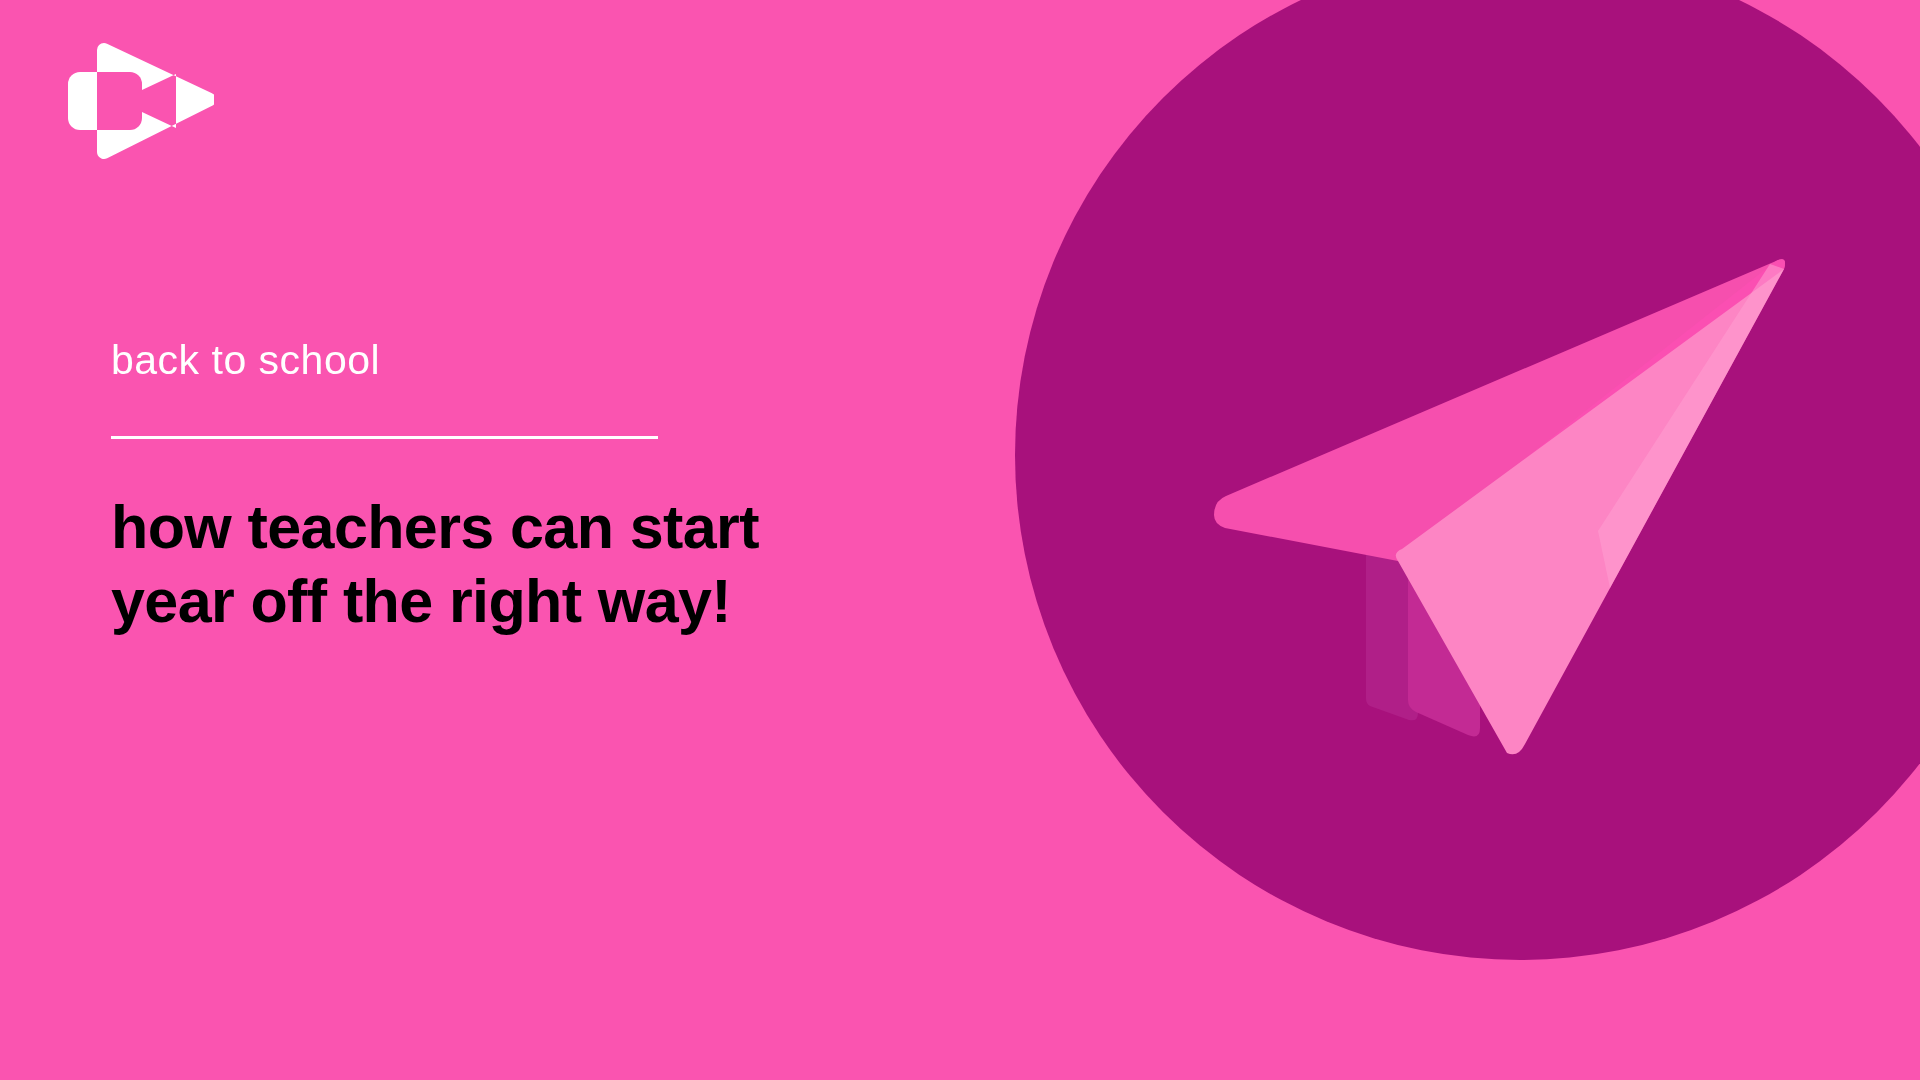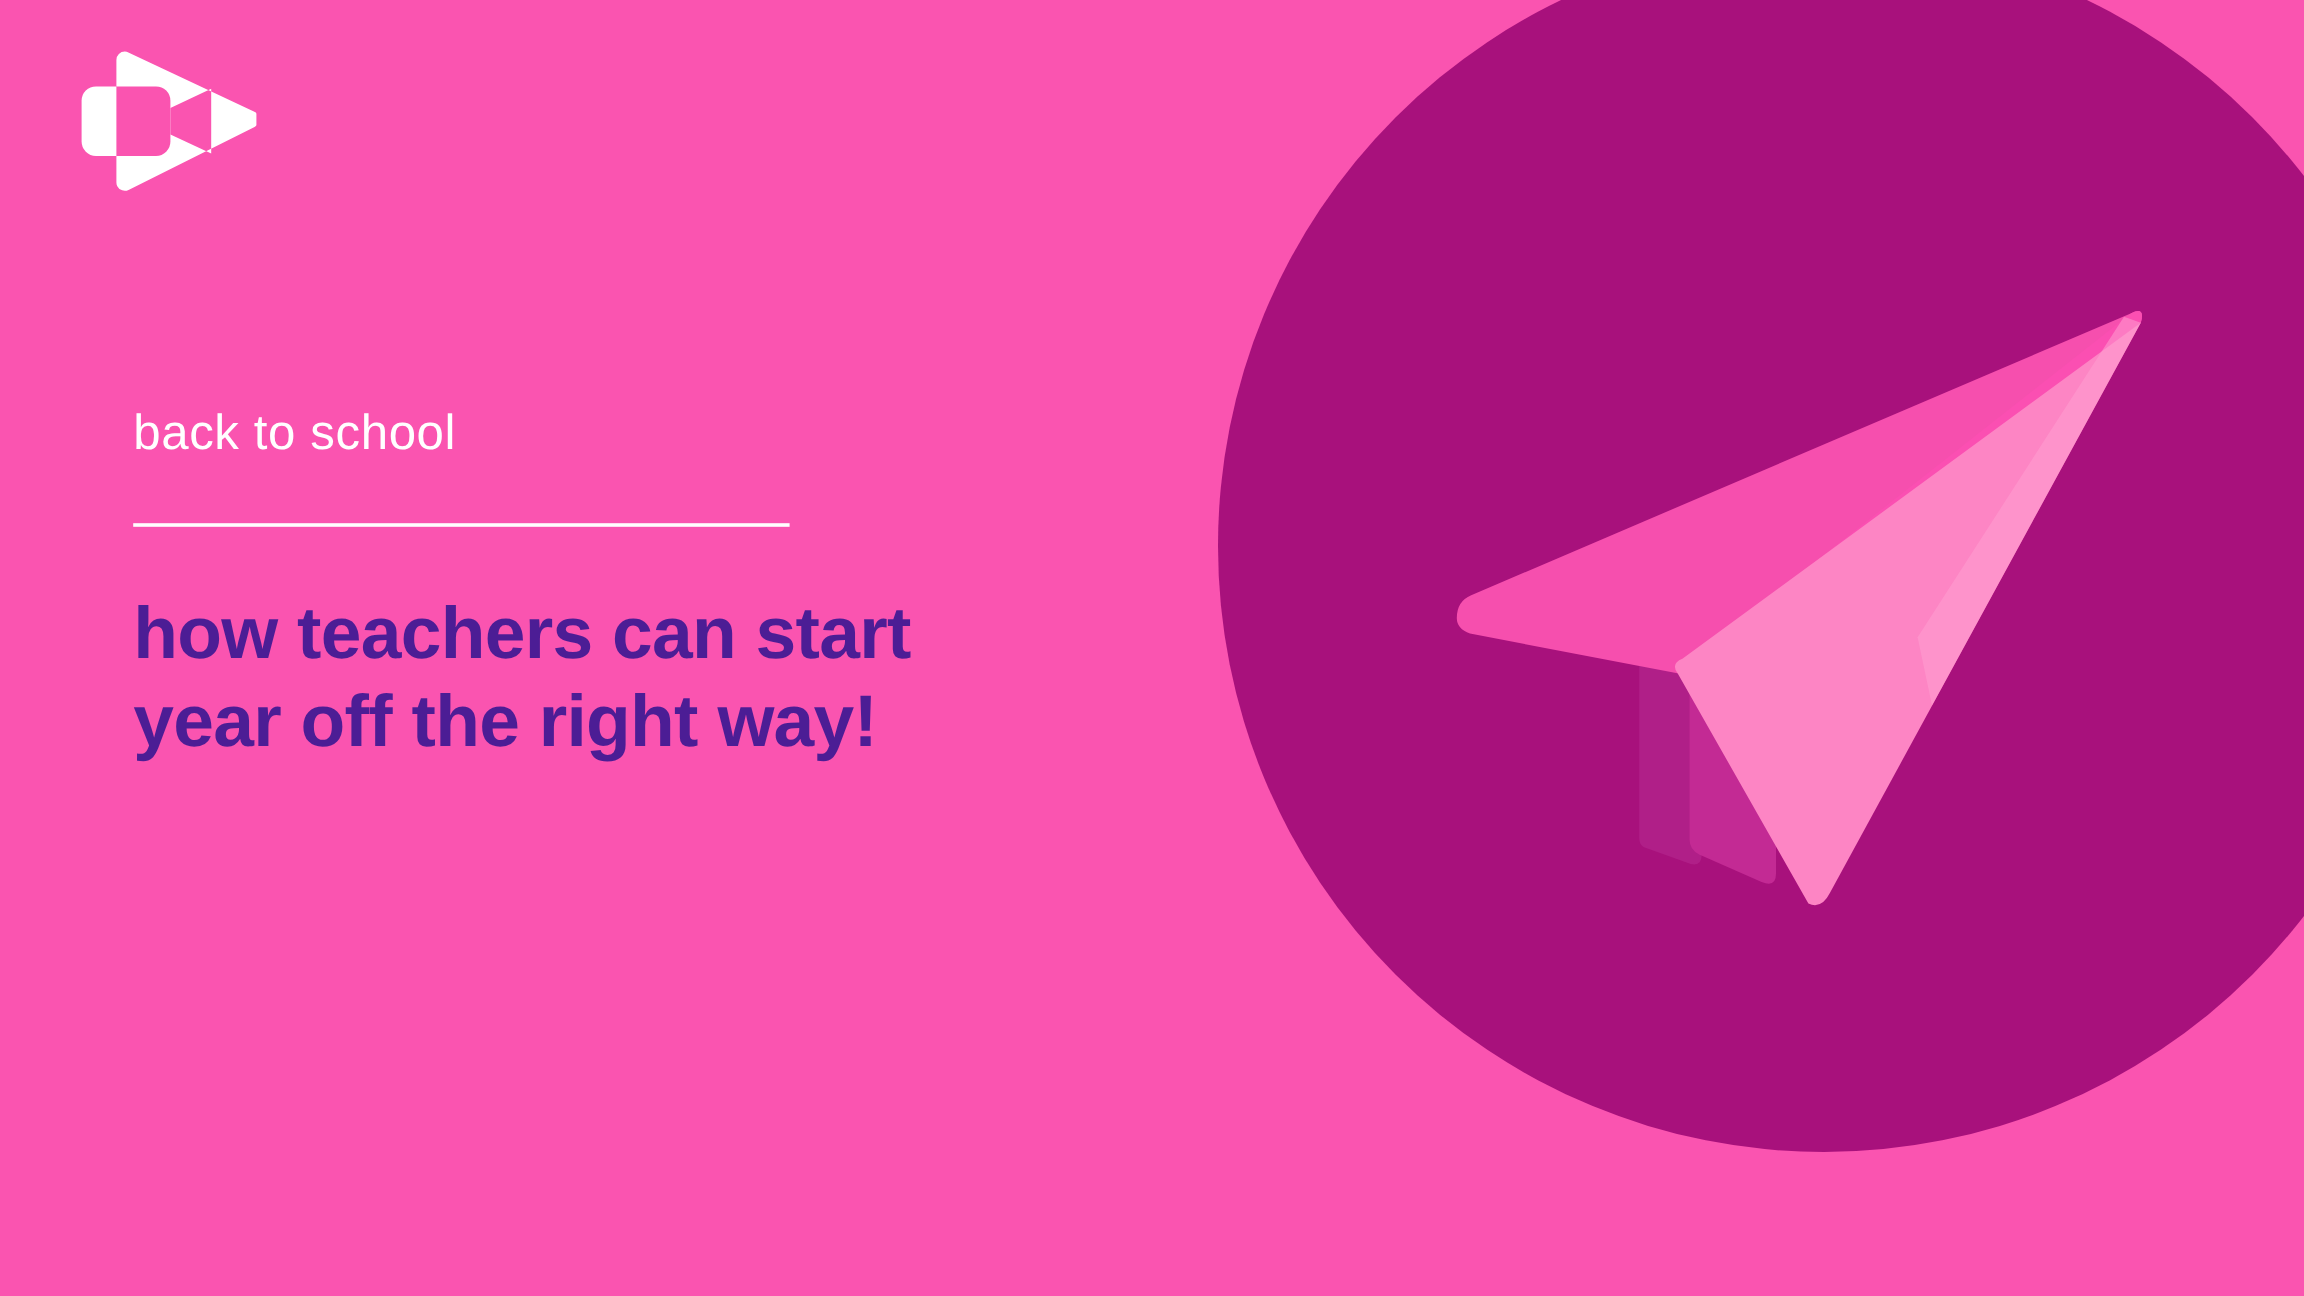--- a/index.html
+++ b/index.html
@@ -65,21 +65,21 @@
     border: none;
   }
   .headline {
     margin: 0;
     margin-top: 51px;
     font-family: "Liberation Sans", sans-serif;
     font-size: 61px;
     font-weight: 700;
     line-height: 1.22;
     letter-spacing: -0.6px;
-    color: #4c1d95;
+    color: #000000;
   }
   .headline .hl-line { display: block; white-space: nowrap; }
 
   
   .plane {
     position: absolute;
     left: 1180px;
     top: 228px;
     width: 620px;
     height: 530px;

